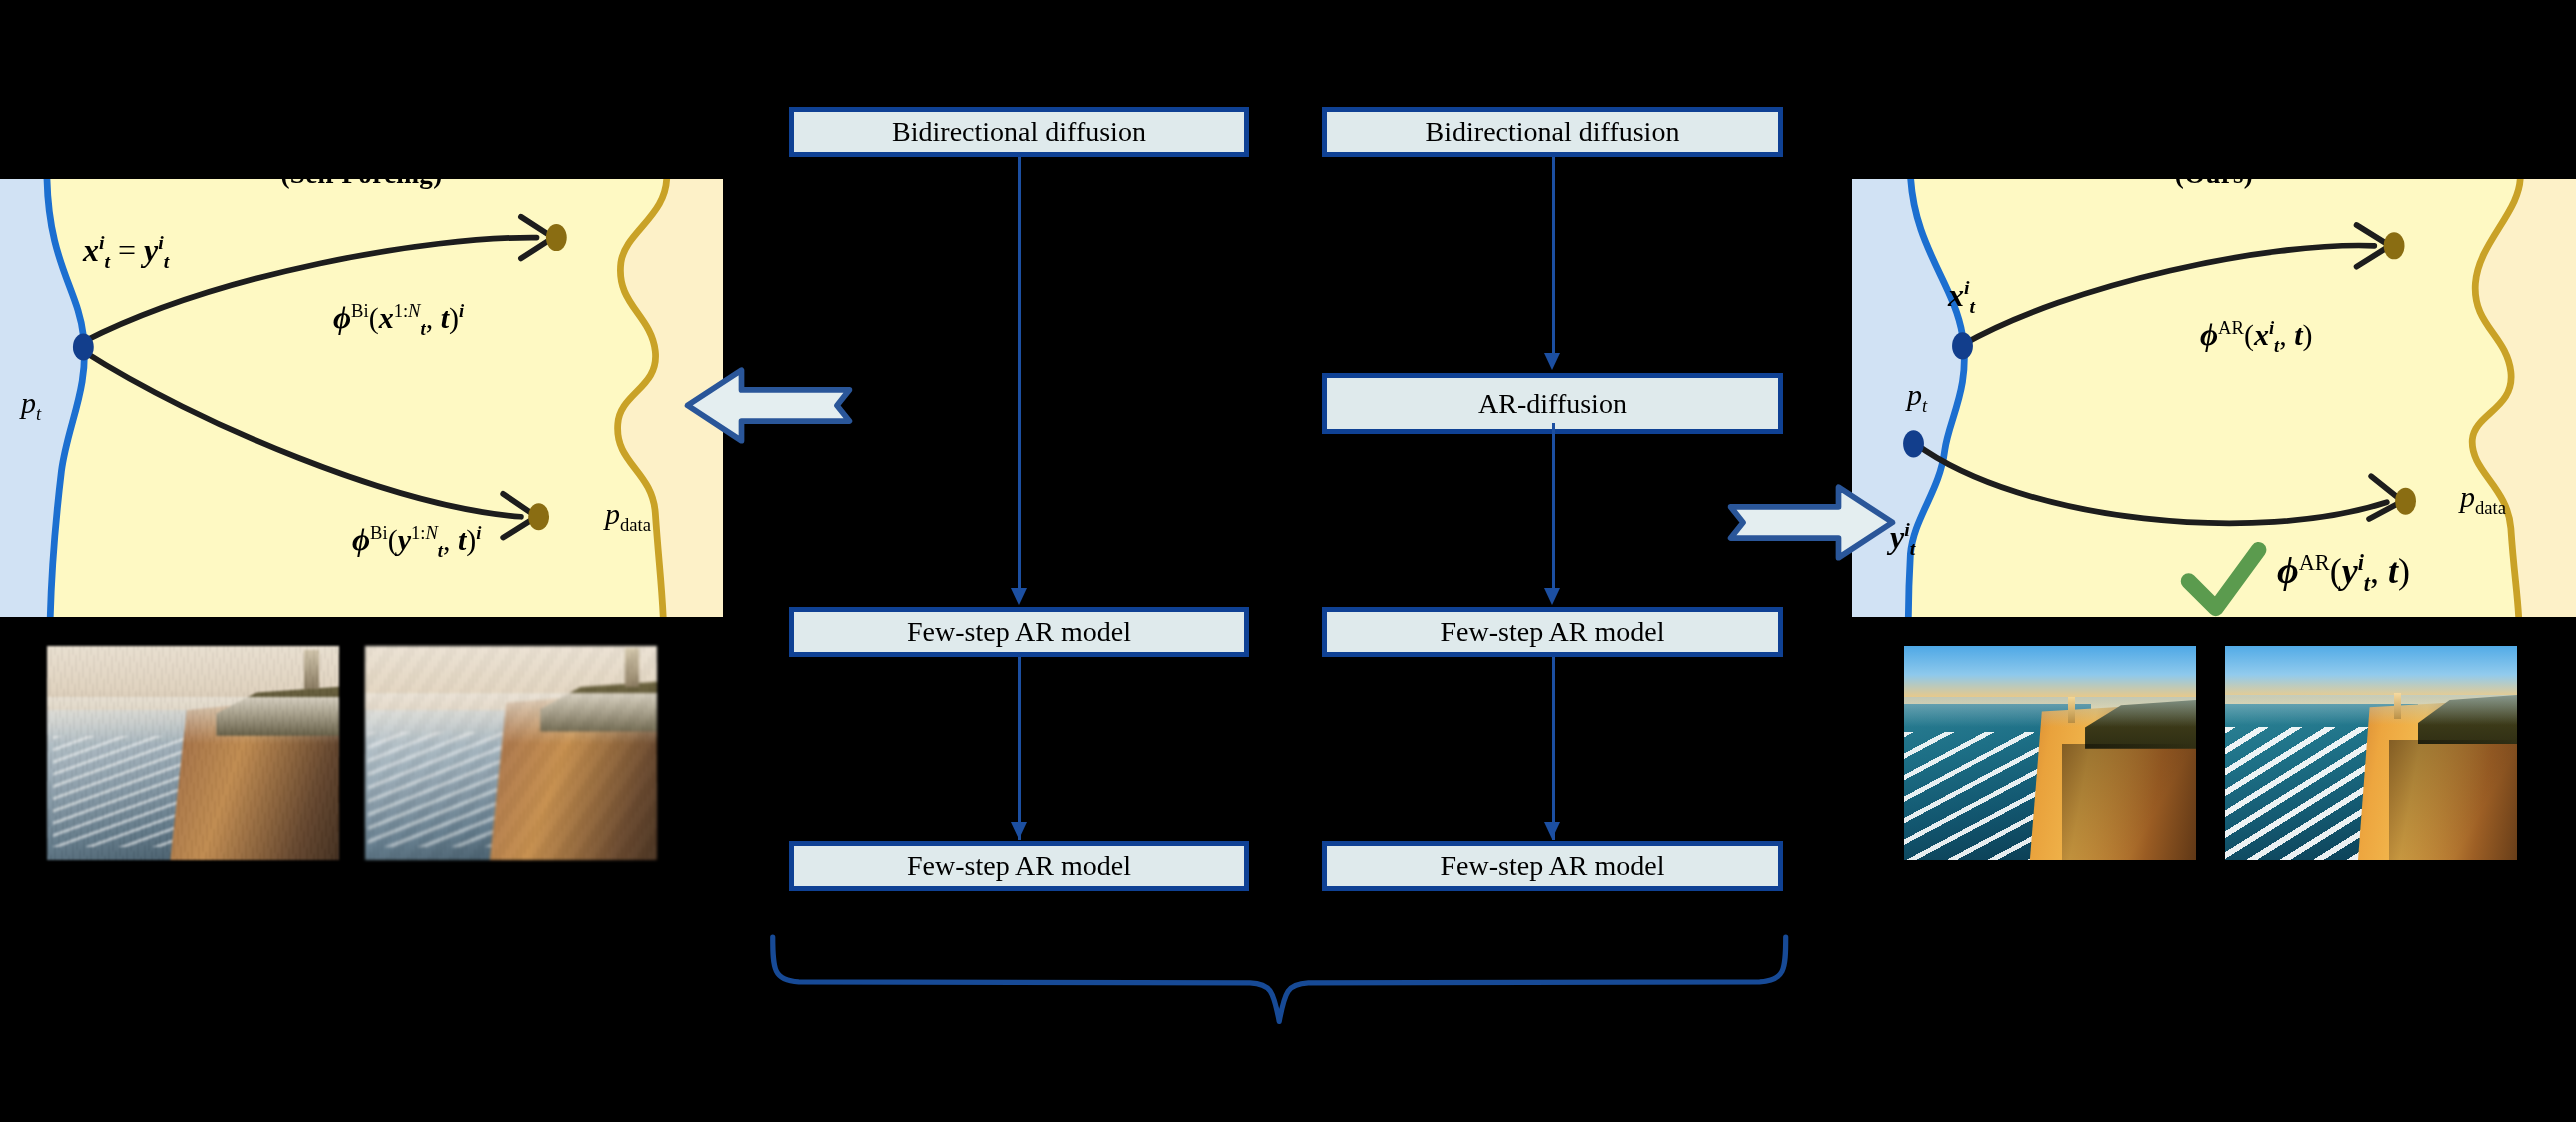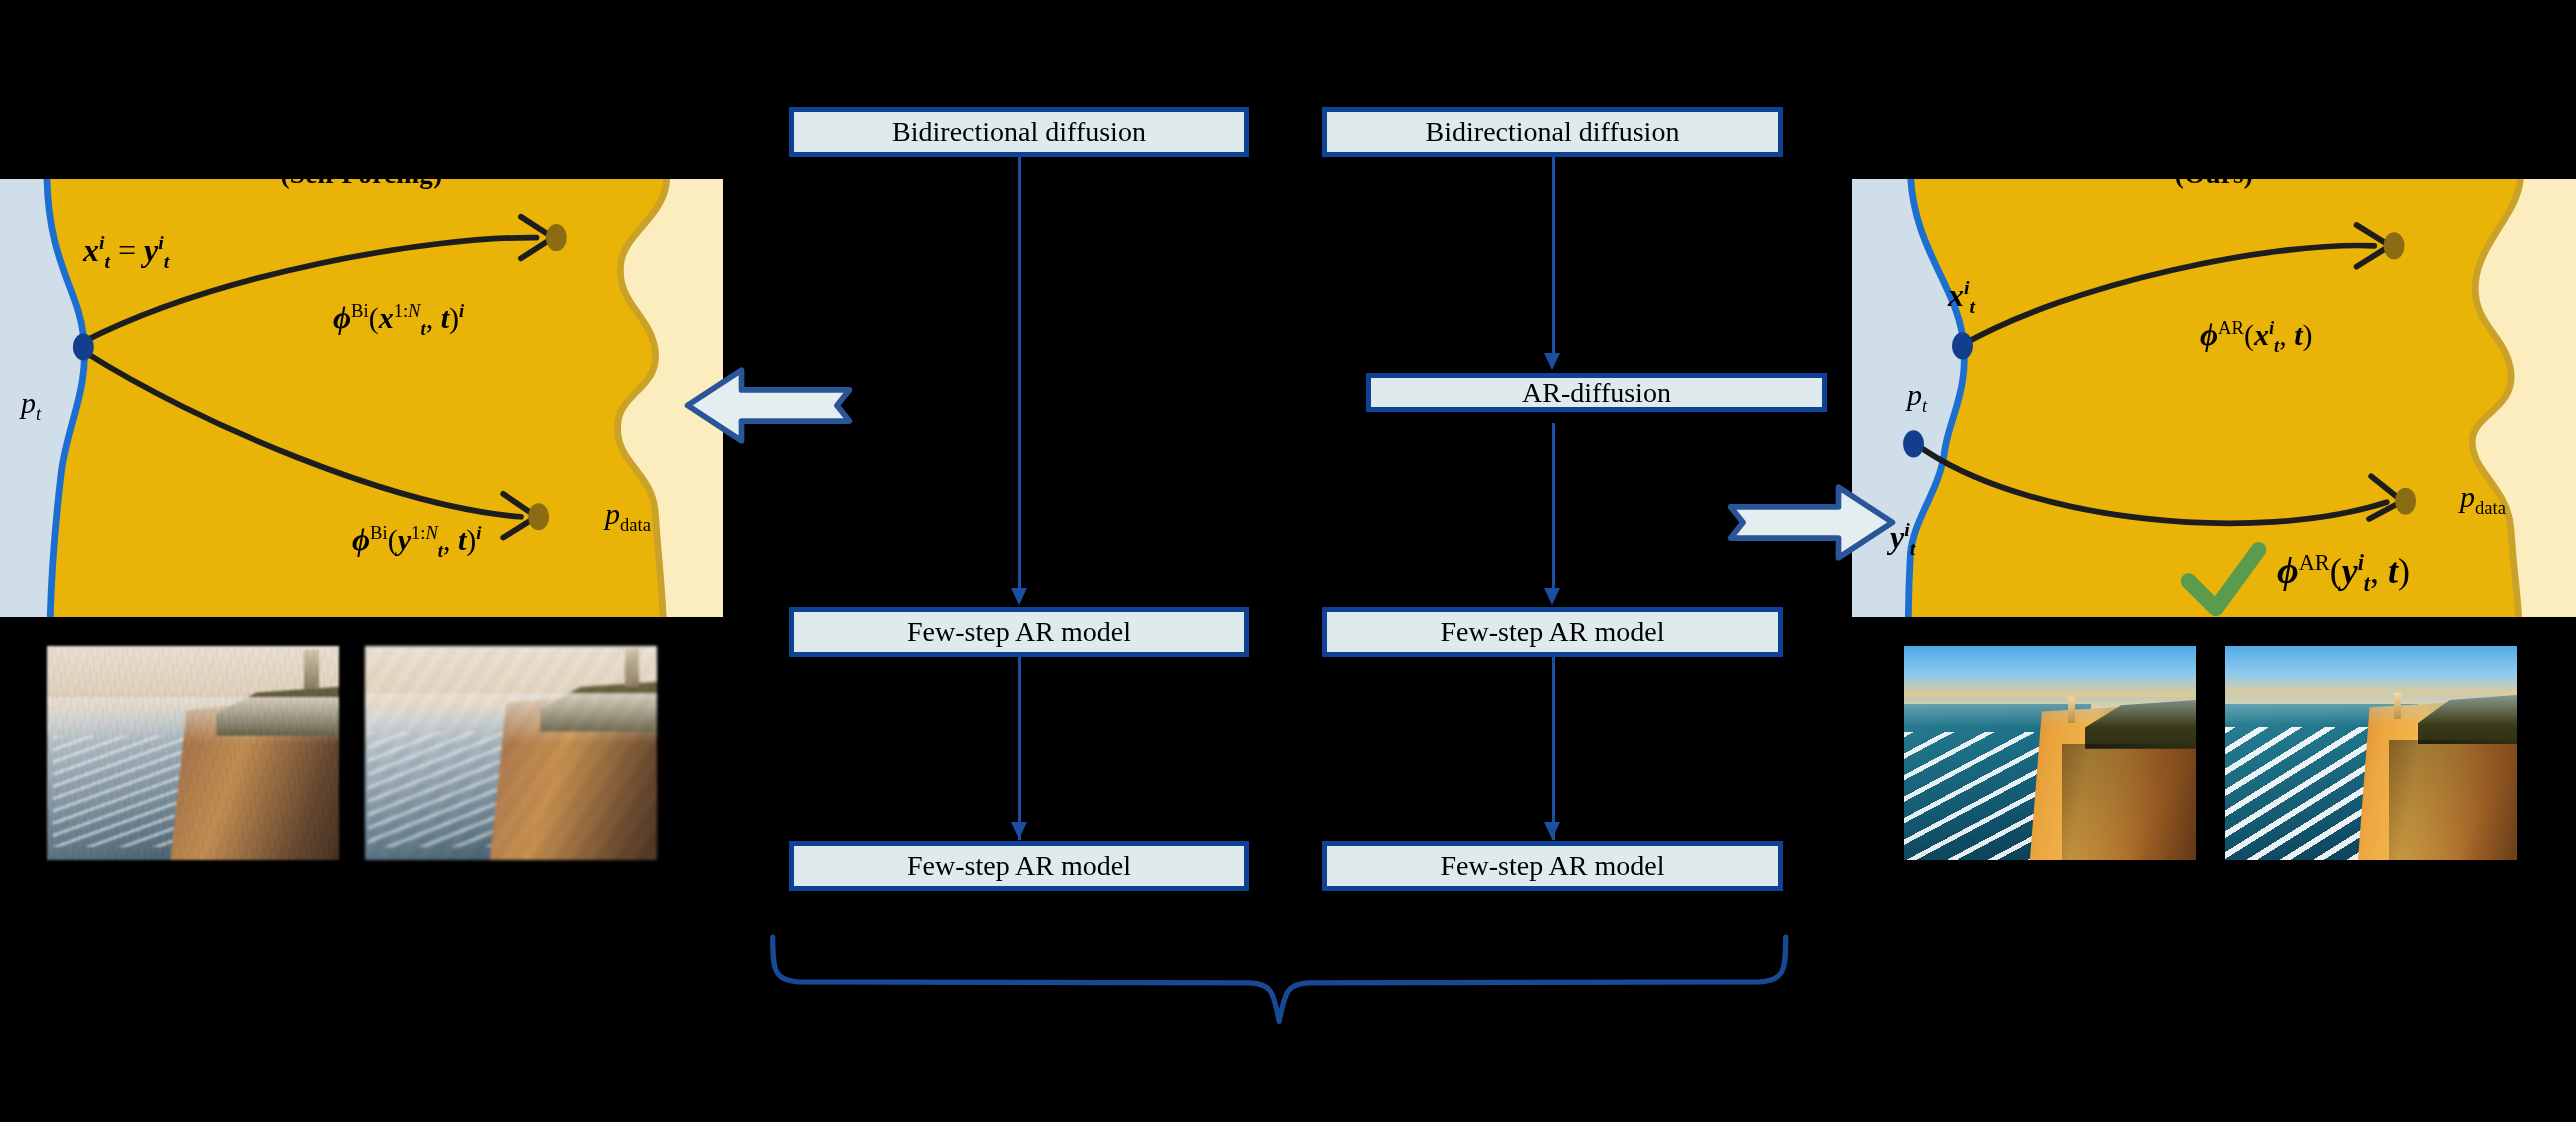--- a/index.html
+++ b/index.html
@@ -1,21 +1,21 @@
 <!DOCTYPE html>
 <html style="font-size:8.3px"><head>
 <meta charset="utf-8">
 <style>
   html,body{margin:0;padding:0;background:#000;}
   body{width:2576px;height:1122px;position:relative;overflow:hidden;
        font-family:"Liberation Serif","DejaVu Serif",serif;}
 
   
   .abs{position:absolute;}
-  .panel{position:absolute;background:#eab308;overflow:hidden;}
+  .panel{position:absolute;background:#fef9c3;overflow:hidden;}
   .panel-title{position:absolute;width:100%;text-align:center;
       font-weight:bold;font-size:27px;color:#000;letter-spacing:0.3px;}
 
   
   .fbox{position:absolute;background:#dfeaec;border:5.2px solid #0f4194;
         box-sizing:border-box;display:flex;align-items:center;
         justify-content:center;color:#000;font-size:28px;}
   .fbox span{display:block;line-height:1;}
 
   
@@ -184,21 +184,21 @@
   <span>Few-step AR model</span>
 </div>
 
 <div class="fbox" style="left:1322px;top:107px;width:461px;height:50px;">
   <span>Bidirectional diffusion</span>
 </div>
 
 <div class="vline" style="left:1552px;top:157px;width:2.6px;height:199px;"></div>
 <div class="arrowhead" style="left:1544px;top:353px;"></div>
 
-<div class="fbox" style="left:1322px;top:373px;width:461px;height:39px;margin-left:44px;">
+<div class="fbox" style="left:1322px;top:373px;width:461px;height:61px;">
   <span>AR-diffusion</span>
 </div>
 
 <div class="vline" style="left:1552px;top:423px;width:2.6px;height:168px;"></div>
 <div class="arrowhead" style="left:1544px;top:588px;"></div>
 
 <div class="fbox" style="left:1322px;top:607px;width:461px;height:50px;">
   <span>Few-step AR model</span>
 </div>
 

